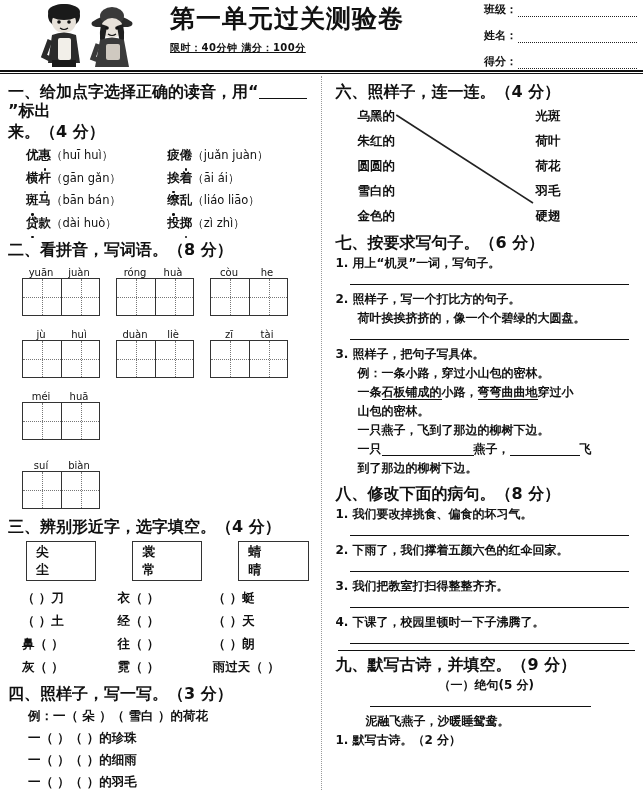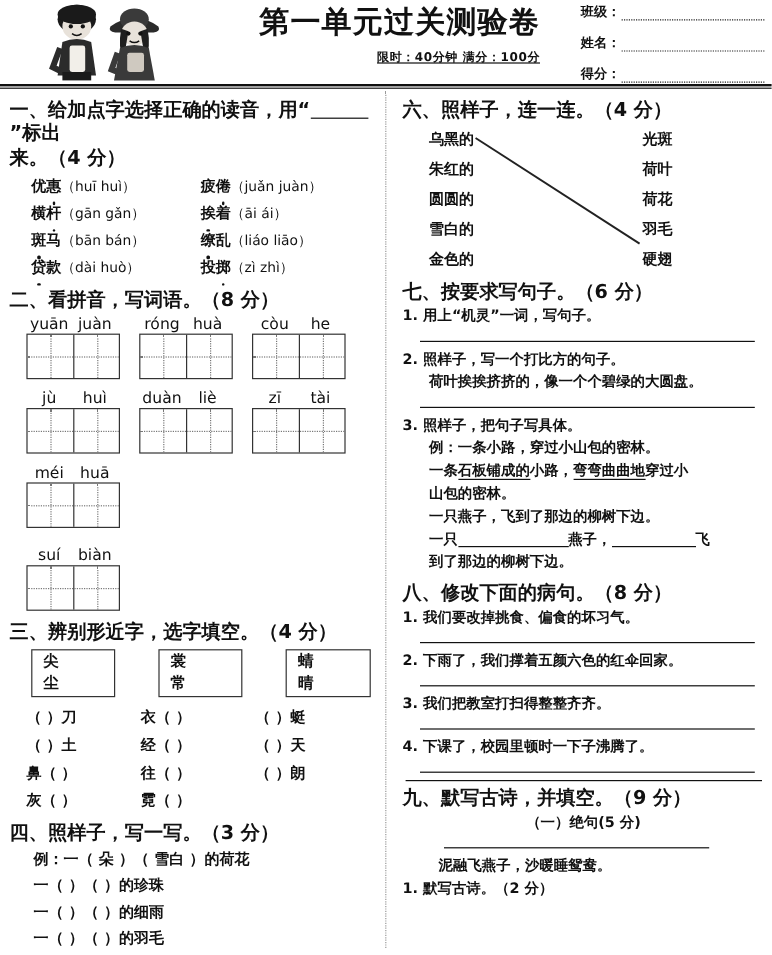--- a/index.html
+++ b/index.html
@@ -7,21 +7,21 @@
     width:643px;height:796px;
     background:#ffffff;
     font-family:"DejaVu Sans","Liberation Sans",sans-serif;
     color:#111;
     overflow:hidden;
     position:relative;
   }
   
   .header{position:relative;height:72px;}
   .mascots{position:absolute;left:22px;top:2px;width:140px;height:66px;}
-  .title-wrap{position:absolute;left:170px;top:4px;width:280px;text-align:right;}
+  .title-wrap{position:absolute;left:170px;top:4px;width:280px;text-align:left;}
   .paper-title{
     font-size:25px;font-weight:bold;letter-spacing:1px;line-height:30px;
     font-family:"DejaVu Sans","Liberation Sans",sans-serif;
   }
   .paper-sub{font-size:10px;font-weight:bold;margin-top:7px;letter-spacing:0.5px;text-decoration:underline;}
   .info-block{position:absolute;right:6px;top:2px;width:190px;}
   .info-row{display:flex;align-items:flex-end;font-size:11px;font-weight:bold;margin-bottom:11px;margin-left:37px;}
   .info-label{white-space:nowrap;}
   .info-line{flex:1;border-bottom:1px dotted #222;height:11px;margin-left:1px;}
   .header-rule{
@@ -47,21 +47,21 @@
   .word-item .han{position:relative;margin-top:12px;}
   .word-item .dotchar{position:relative;display:inline-block;}
   .word-item .dotchar:after{
     content:"";position:absolute;left:50%;bottom:-4px;width:2.5px;height:2.5px;
     margin-left:-1.2px;background:#111;border-radius:50%;
   }
   .py{font-size:11.5px;font-weight:normal;font-family:"DejaVu Sans",sans-serif;}
   
   .grid-row{display:flex;gap:16px;padding-left:14px;margin-top:1px;}
   .grid-cell-wrap{}
-  .grid-py{display:flex;font-size:13px;font-weight:normal;height:15px;align-items:flex-end;}
+  .grid-py{display:flex;font-size:10px;font-weight:normal;height:15px;align-items:flex-end;}
   .grid-py span{width:38px;text-align:center;}
   .tzg{display:flex;border:1px solid #333;width:78px;height:38px;box-sizing:border-box;position:relative;background:#fff;}
   .tzg .half{width:50%;position:relative;box-sizing:border-box;}
   .tzg .half + .half{border-left:1px solid #333;}
   .tzg .half:before{
     content:"";position:absolute;left:50%;top:0;bottom:0;border-left:1px dotted #777;
   }
   .tzg .half:after{
     content:"";position:absolute;top:50%;left:0;right:0;border-top:1px dotted #777;
   }
@@ -283,20 +283,21 @@
           <div class="c">（    ）天</div>
         </div>
         <div class="fill-row">
           <div class="c">鼻（    ）</div>
           <div class="c">往（    ）</div>
           <div class="c">（    ）朗</div>
         </div>
         <div class="fill-row">
           <div class="c">灰（    ）</div>
           <div class="c">霓（    ）</div>
+          <div class="c">雨过天（    ）</div>
         </div>
       </div>
     </div>
 
     <div style="margin-top:6px;">
       <div class="sec-title">
         <span>四、照样子，写一写。</span><span>（3 分）</span>
       </div>
       <div class="ex-line">例：一（ 朵 ）（ 雪白 ）的荷花</div>
       <div class="ex-line">一（      ）（        ）的珍珠</div>

